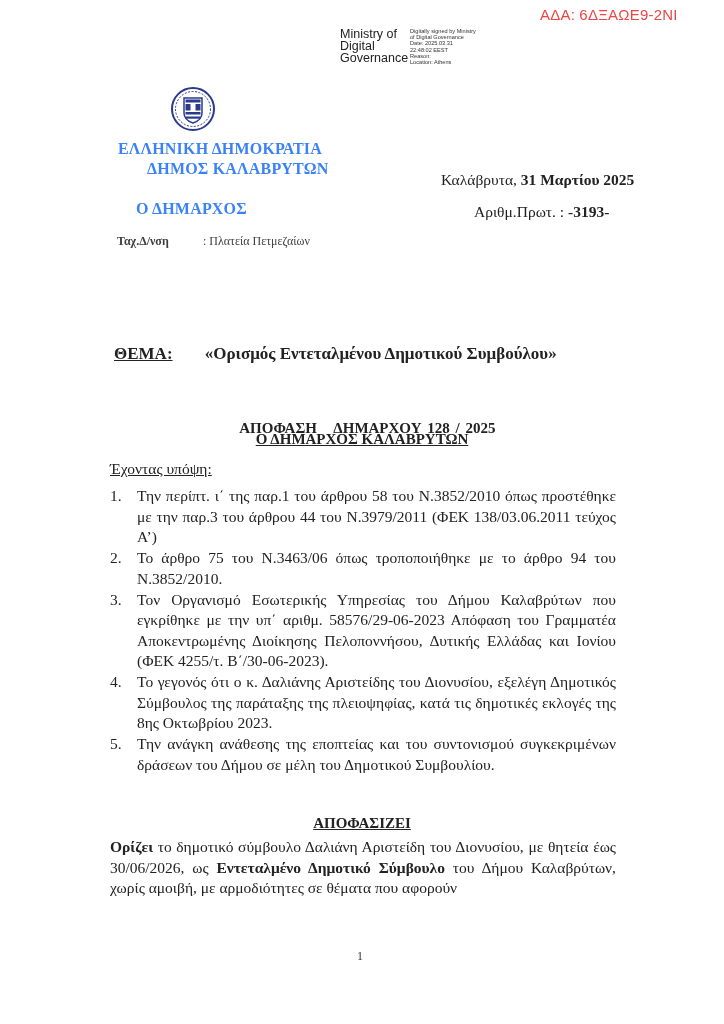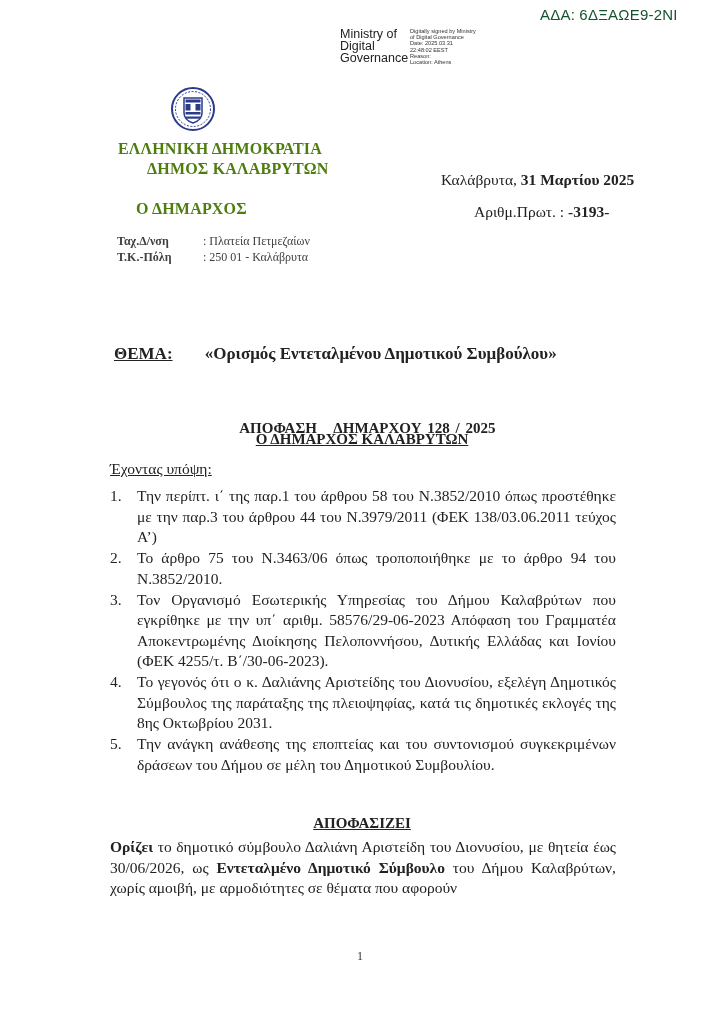--- a/index.html
+++ b/index.html
@@ -1,28 +1,28 @@
 <!DOCTYPE html>
 <html><head>
 <meta charset="utf-8">
 <style>
   html, body { margin:0; padding:0; background:#ffffff; }
   body { width:724px; height:1024px; position:relative; overflow:hidden;
          font-family:"DejaVu Serif", "Liberation Serif", serif; color:#1a1a1a; }
   .abs { position:absolute; }
 
   
-  .ada { left:540px; top:6px; font-family:"Liberation Sans", sans-serif; font-size:15px; color:#14532d; letter-spacing:0.2px; }
+  .ada { left:540px; top:6px; font-family:"Liberation Sans", sans-serif; font-size:15px; color:#ef4444; letter-spacing:0.2px; }
   .ministry { left:340px; top:28px; font-family:"Liberation Sans", sans-serif; font-size:12.5px; line-height:12px; color:#222; }
   .sigmeta { left:410px; top:28px; font-family:"Liberation Sans", sans-serif; font-size:5.6px; line-height:6.2px; color:#333; }
 
   
   .emblem { left:170px; top:86px; width:46px; height:46px; }
 
-  .hdr { font-family:"Liberation Serif", serif; font-weight:bold; color:#4d7c0f; font-size:16px; letter-spacing:0.2px; }
+  .hdr { font-family:"Liberation Serif", serif; font-weight:bold; color:#3b82f6; font-size:16px; letter-spacing:0.2px; }
   .hdr1 { left:118px; top:140px; }
   .hdr2 { left:123px; top:160px;margin-left:24px; }
   .hdr3 { left:136px; top:200px; }
 
   .datearea { font-family:Liberation Serif, serif; font-size:15.5px; color:#222; }
   .date { left:441px; top:171px; }
   .prot { left:474px; top:203px; }
   b { font-weight:bold; }
 
   .contacts { left:117px; top:233px; font-family:"Liberation Serif", serif; font-size:12px; line-height:16px; color:#404040; }
@@ -93,24 +93,20 @@
 <div class="abs datearea prot">
   <span>Αριθμ.Πρωτ. :</span>
   <b>-3193-</b>
 </div>
 
 <div class="abs contacts">
   <div class="row">
     <span class="k">Ταχ.Δ/νση</span>
     <span>: Πλατεία Πετμεζαίων</span>
   </div>
-  <div class="row">
-    <span class="k">Τ.Κ.-Πόλη</span>
-    <span>: 250 01 - Καλάβρυτα</span>
-  </div>
 </div>
 
 <div class="abs subject">
   <span class="lbl">ΘΕΜΑ:</span>
   <span>«Ορισμός Εντεταλμένου Δημοτικού Συμβούλου»</span>
 </div>
 
 <div class="abs center dec" style="white-space:pre;">
   <span>ΑΠΟΦΑΣΗ   ΔΗΜΑΡΧΟΥ 128 / 2025</span>
 </div>
@@ -127,21 +123,21 @@
   <div class="li">
     <span class="n">2.</span>
     <span class="t">Το άρθρο 75 του Ν.3463/06 όπως τροποποιήθηκε με το άρθρο 94 του Ν.3852/2010.</span>
   </div>
   <div class="li">
     <span class="n">3.</span>
     <span class="t">Τον Οργανισμό Εσωτερικής Υπηρεσίας του Δήμου Καλαβρύτων που εγκρίθηκε με την υπ΄ αριθμ. 58576/29-06-2023 Απόφαση του Γραμματέα Αποκεντρωμένης Διοίκησης Πελοποννήσου, Δυτικής Ελλάδας και Ιονίου (ΦΕΚ 4255/τ. Β΄/30-06-2023).</span>
   </div>
   <div class="li">
     <span class="n">4.</span>
-    <span class="t">Το γεγονός ότι ο κ. Δαλιάνης Αριστείδης του Διονυσίου, εξελέγη Δημοτικός Σύμβουλος της παράταξης της πλειοψηφίας, κατά τις δημοτικές εκλογές της 8ης Οκτωβρίου 2031.</span>
+    <span class="t">Το γεγονός ότι ο κ. Δαλιάνης Αριστείδης του Διονυσίου, εξελέγη Δημοτικός Σύμβουλος της παράταξης της πλειοψηφίας, κατά τις δημοτικές εκλογές της 8ης Οκτωβρίου 2023.</span>
   </div>
   <div class="li">
     <span class="n">5.</span>
     <span class="t">Την ανάγκη ανάθεσης της εποπτείας και του συντονισμού συγκεκριμένων δράσεων του Δήμου σε μέλη του Δημοτικού Συμβουλίου.</span>
   </div>
 </div>
 
 <div class="abs center decides">
   <span>ΑΠΟΦΑΣΙΖΕΙ</span>
 </div>

